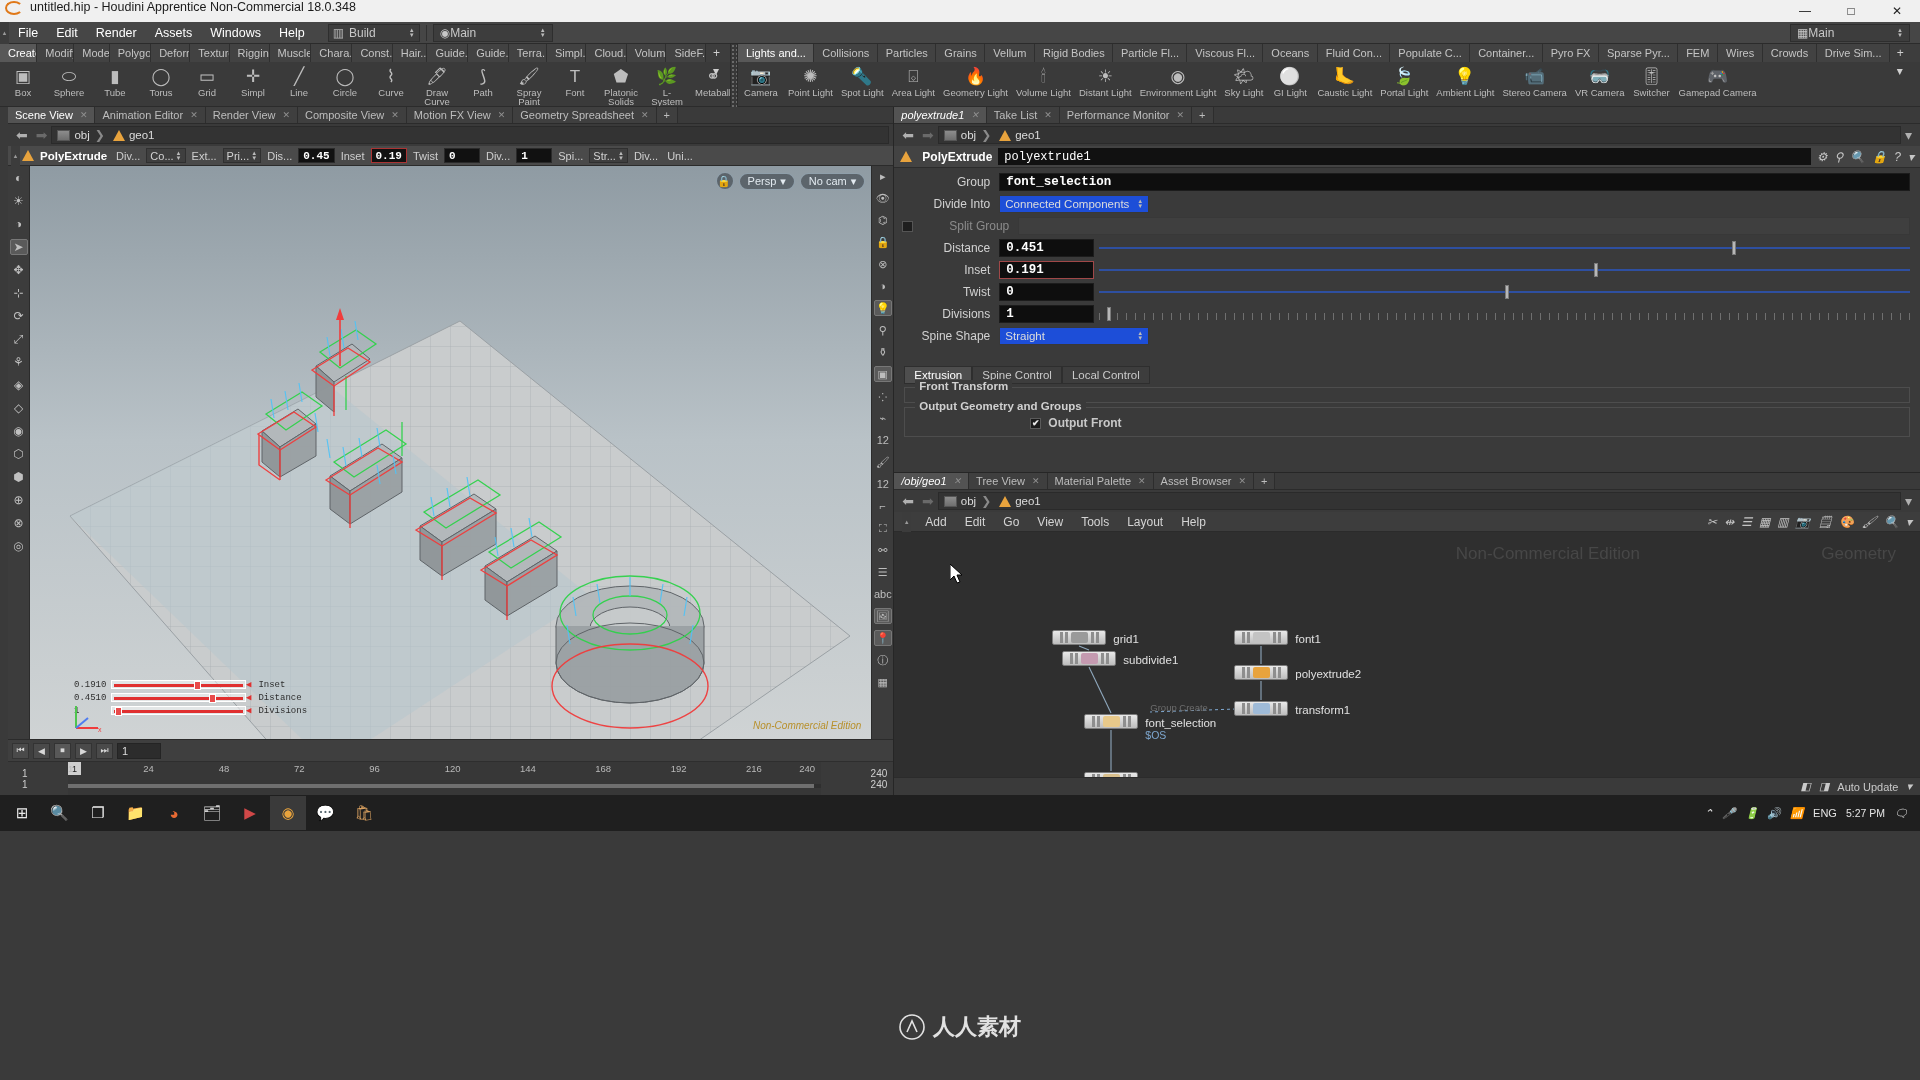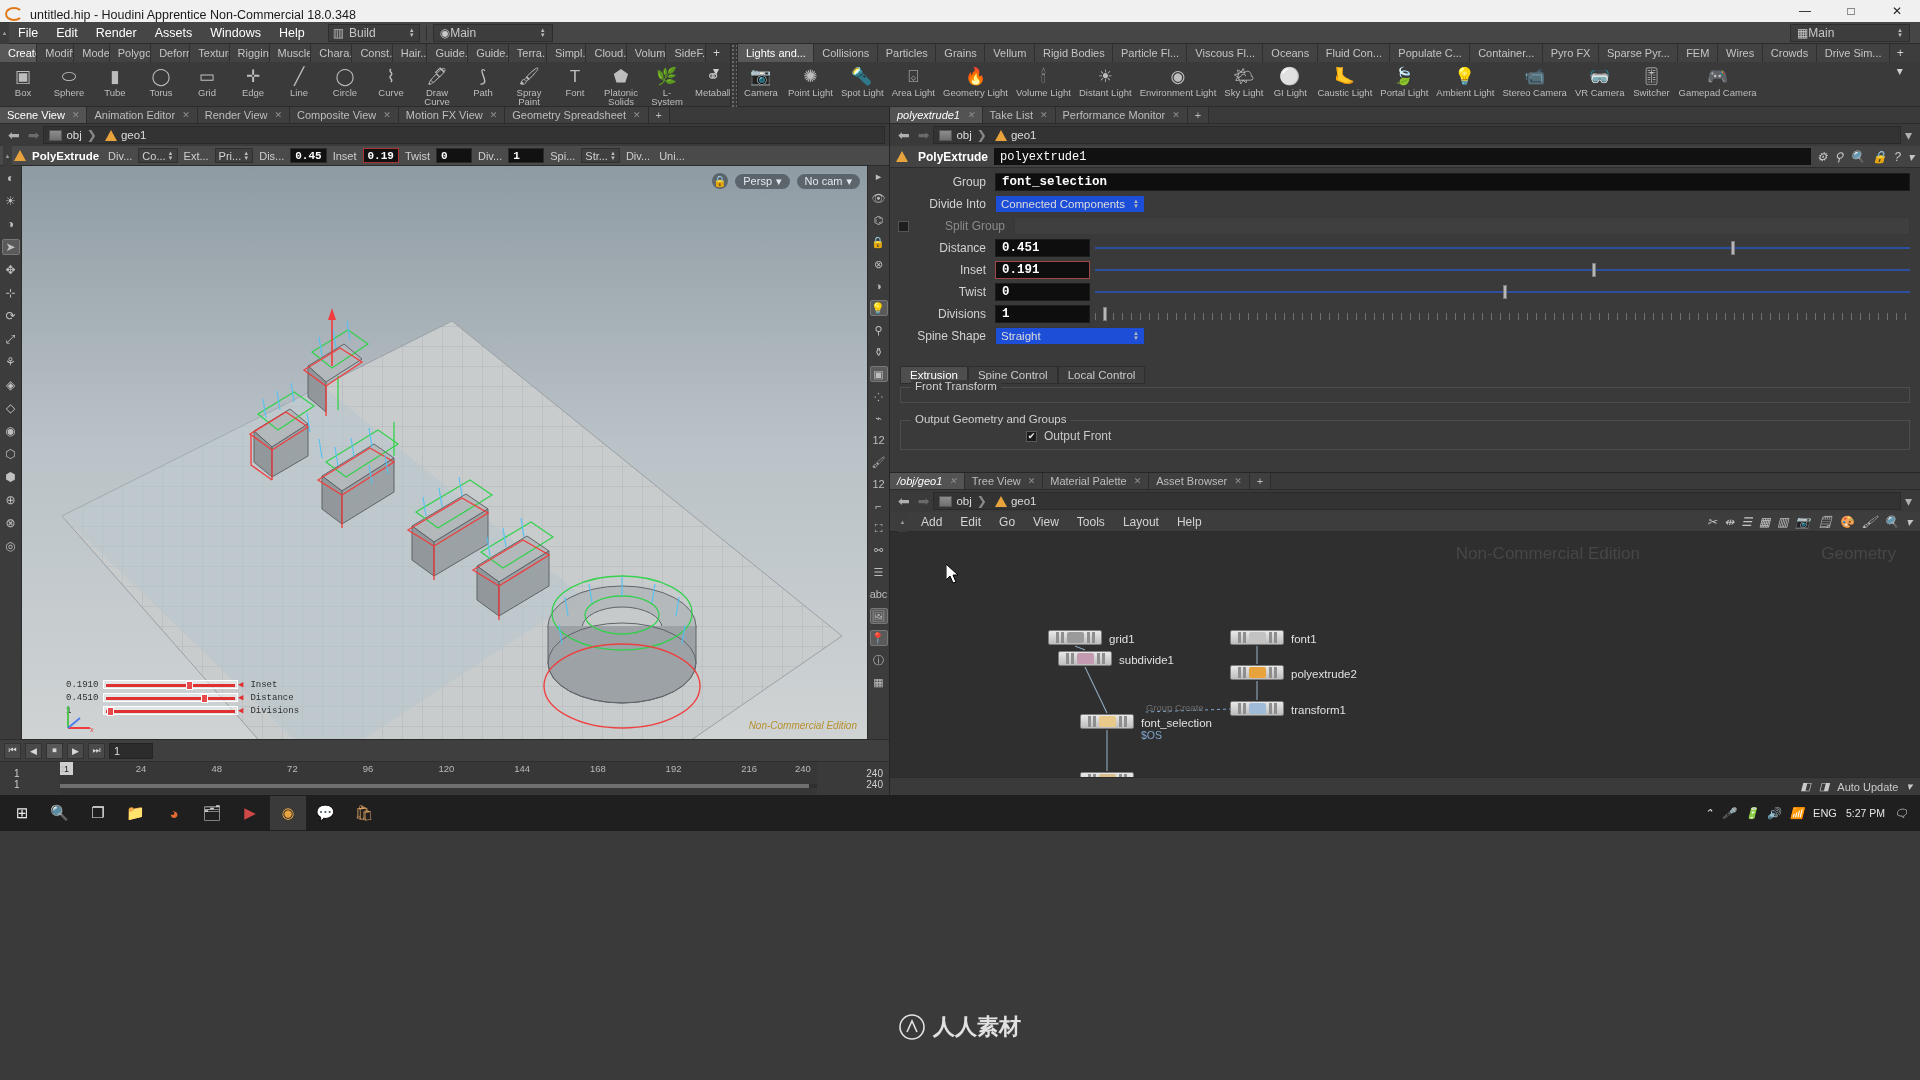--- a/index.html
+++ b/index.html
@@ -2,21 +2,21 @@
 <html><head>
 <meta charset="utf-8">
 <style>
   * { box-sizing: border-box; margin:0; padding:0; }
   html,body { width:1920px; height:1080px; overflow:hidden;
     background:#3a3a3a; font-family:"Liberation Sans", sans-serif; }
   body { font-size:12px; color:#c8c8c8; }
 
   
   #titlebar { height:22px; background:#f0f0f0; color:#1a1a1a;
-    display:flex; align-items:flex-end; font-size:12.5px; }
+    display:flex; align-items:flex-start; font-size:12.5px; }
   #titlebar .hlogo { width:20px; height:16px; margin:0 6px 0 4px; position:relative; }
   #titlebar .hlogo:before{ content:""; position:absolute; inset:1px;
      border:2px solid #e07818; border-radius:50%; border-right-color:transparent; }
   #win-btns { margin-left:auto; display:flex; }
   #win-btns div { width:46px; height:22px; display:flex; align-items:center;
     justify-content:center; font-size:12px; color:#222; }
 
   
   #menubar { height:22px; background:#464646; display:flex; align-items:center;
     border-bottom:1px solid #2b2b2b; position:relative; }
@@ -49,21 +49,21 @@
   .shelf-split { display:flex; }
   .shelf-half { overflow:hidden; }
   .grip-v { width:8px; background:#383838; border-left:1px solid #2d2d2d;
      border-right:1px solid #2d2d2d; background-image:
      radial-gradient(#6a6a6a 1px, transparent 1px);
      background-size:4px 4px; }
   .plus-tab { padding:0 7px; line-height:18px; font-size:12px; color:#d0d0d0;
     background:#3d3d3d; }
 
   
-  #main { display:flex; height:688px; }
+  #main { display:flex; height:688px;padding-left:8px; }
   #left { width:890px; background:#3a3a3a; border-right:1px solid #262626;
     display:flex; flex-direction:column; }
   #right { width:1030px; background:#3a3a3a; display:flex; flex-direction:column; }
 
   
   .pane-tabs { height:17px; display:flex; align-items:stretch; background:#3a3a3a;
      border-bottom:1px solid #2b2b2b; }
   .pane-tab { font-size:11px; padding:0 7px; line-height:17px; color:#bdbdbd;
      background:#3f3f3f; border-right:1px solid #2d2d2d; display:flex;
      align-items:center; white-space:nowrap;}
@@ -190,22 +190,22 @@
     background:#2e4fa0; }
   .psl-knob{ position:absolute; top:2px; width:4px; height:14px; background:#b7b7b7;
     border:1px solid #7b7b7b; }
   .psl-ticks{ position:absolute; top:8px; left:0; right:0; height:7px;
     background-image:linear-gradient(90deg,#6f6f6f 1px, transparent 1px);
     background-size:9px 100%; }
   .ptabs{ display:flex; margin:20px 0 0 10px; }
   .ptab{ font-size:11.5px; padding:2px 9px; background:#3d3d3d;
     border:1px solid #2e2e2e; color:#cacaca; }
   .ptab.active{ background:#4e4e4e; color:#fff; }
-  .pgroup{ margin:3px 10px 17px 10px; border:1px solid #4d4d4d; padding:8px 0 6px;
-    position:relative; }
+  .pgroup{ margin:3px 10px 4px 10px; border:1px solid #4d4d4d; padding:8px 0 6px;
+    position:relative;font-weight:bold; }
   .pgroup-title{ position:absolute; top:-8px; left:10px; background:#3a3a3a;
     padding:0 4px; font-size:11.5px; color:#d0d0d0;}
   .pcb-row{ display:flex; align-items:center; gap:7px; padding-left:125px; }
   .cb{ width:11px;height:11px;background:#1b1b1b;border:1px solid #5a5a5a;
     display:flex;align-items:center;justify-content:center;font-size:9px;color:#fff;}
   .cb.checked{ background:#1b1b1b; color:#e9e9e9; }
 
   
   .ne-menu{ height:20px; display:flex; align-items:center; gap:2px;
      background:#3d3d3d; border-bottom:1px solid #2b2b2b; padding:0 8px; }
@@ -330,21 +330,21 @@
           <div class="tool">
             <div class="ic">◯</div>
             <div>Torus</div>
           </div>
           <div class="tool">
             <div class="ic">▭</div>
             <div>Grid</div>
           </div>
           <div class="tool">
             <div class="ic">✛</div>
-            <div>Edge</div>
+            <div>Simpl</div>
           </div>
           <div class="tool">
             <div class="ic">╱</div>
             <div>Line</div>
           </div>
           <div class="tool">
             <div class="ic">◯</div>
             <div>Circle</div>
           </div>
           <div class="tool">

